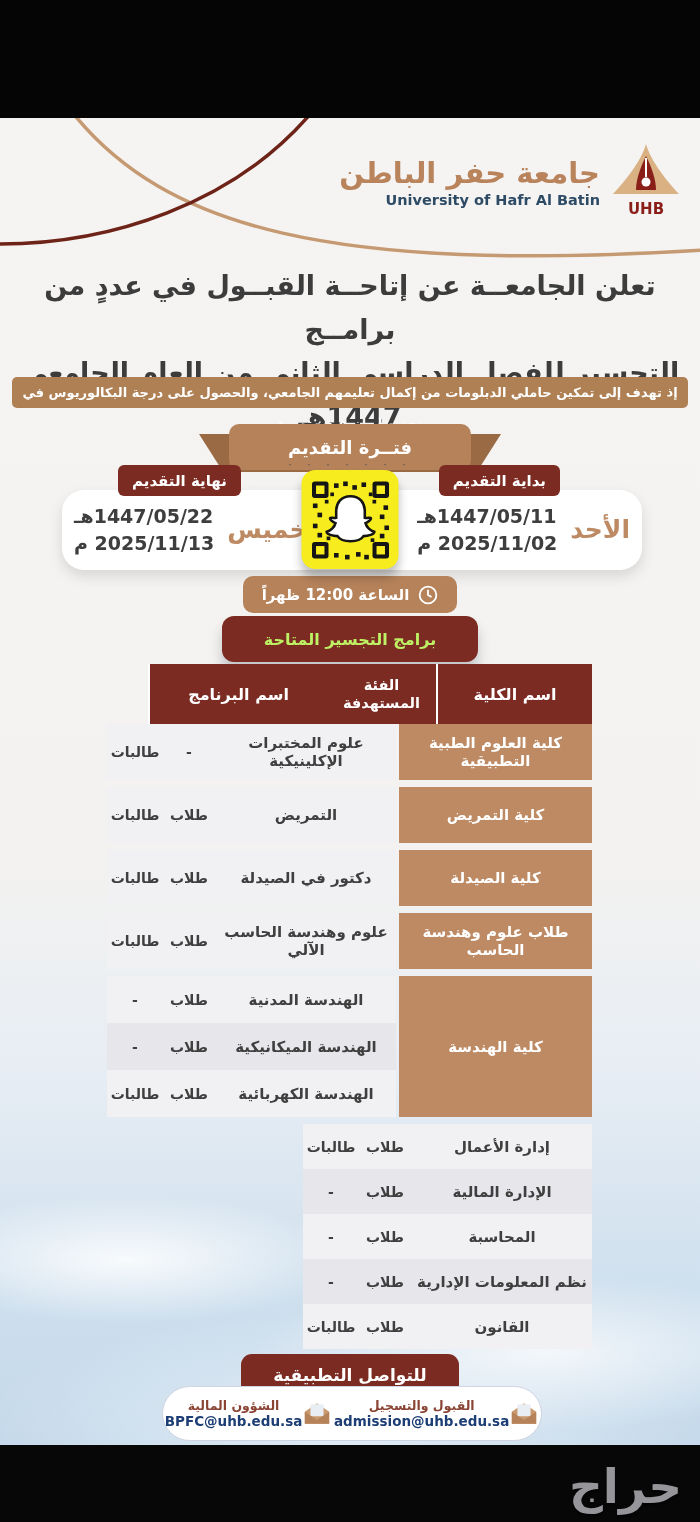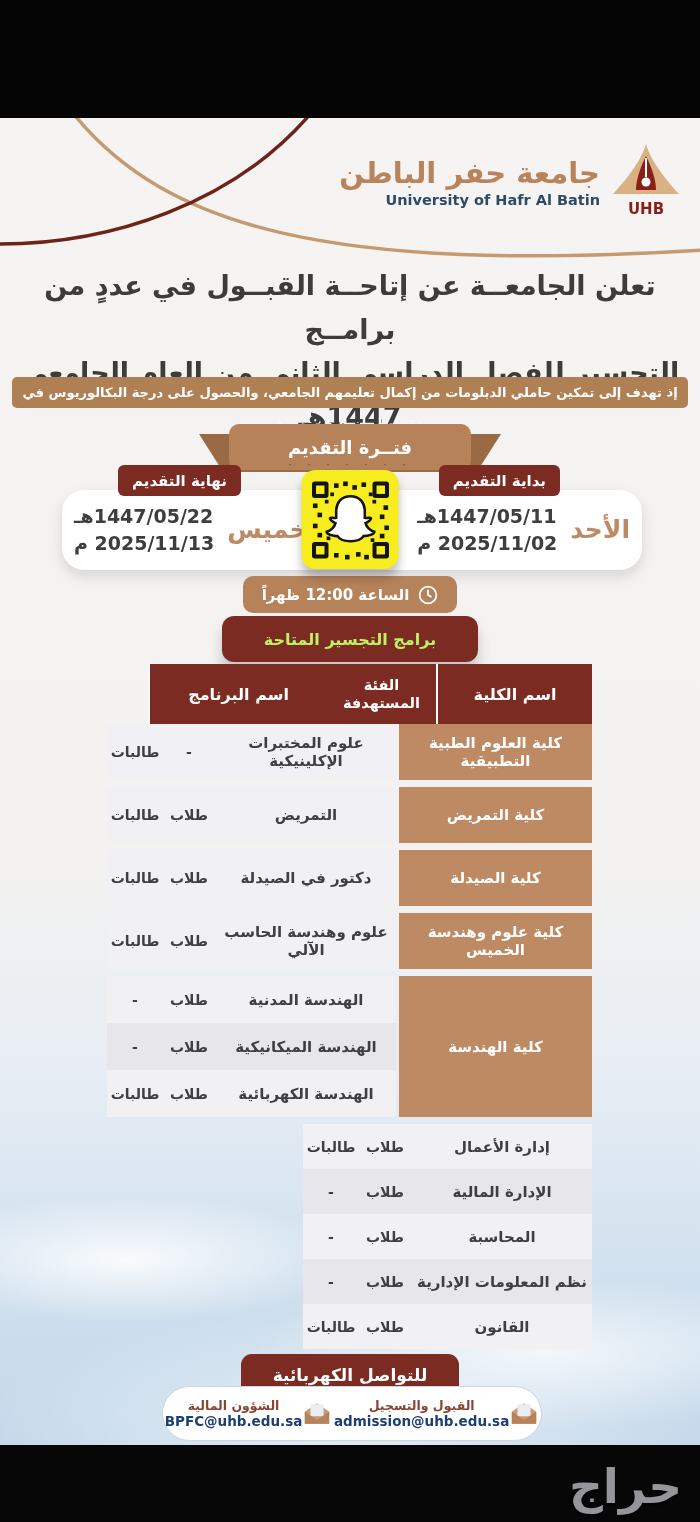--- a/index.html
+++ b/index.html
@@ -248,21 +248,21 @@
             <div class="college-cell">كلية الصيدلة</div>
             <div class="rows">
               <div class="trow" style="height: 56px;">
                 <div class="cell-program">دكتور في الصيدلة</div>
                 <div class="cell-male">طلاب</div>
                 <div class="cell-female">طالبات</div>
               </div>
             </div>
           </div>
           <div class="tgroup">
-            <div class="college-cell">كلية علوم وهندسة الخميس</div>
+            <div class="college-cell">طلاب علوم وهندسة الحاسب</div>
             <div class="rows">
               <div class="trow" style="height: 56px;">
                 <div class="cell-program">علوم وهندسة الحاسب الآلي</div>
                 <div class="cell-male">طلاب</div>
                 <div class="cell-female">طالبات</div>
               </div>
             </div>
           </div>
           <div class="tgroup">
             <div class="college-cell">كلية الهندسة</div>
@@ -309,21 +309,21 @@
               <div class="trow" style="height: 45px;">
                 <div class="cell-program">القانون</div>
                 <div class="cell-male">طلاب</div>
                 <div class="cell-female">طالبات</div>
               </div>
             </div>
           </div>
         </div>
     </div>
 
-    <div class="contact-title">للتواصل الكهربائية</div>
+    <div class="contact-title">للتواصل التطبيقية</div>
     <div class="contact-pill">
       <div class="contact-entry">
         <svg width="30" height="25" viewBox="0 0 32 26">
           <path d="M3 11 L16 2 L29 11 V24 H3 Z" fill="#c99a6f"></path>
           <rect x="9" y="3" width="14" height="13" rx="1" fill="#e9eef4"></rect>
           <path d="M3 24 V11 L16 20 L29 11 V24 Z" fill="#b5825a"></path>
         </svg>
         <div class="contact-text">
           <div class="contact-label">القبول والتسجيل</div>
           <div class="contact-email">admission@uhb.edu.sa</div>

